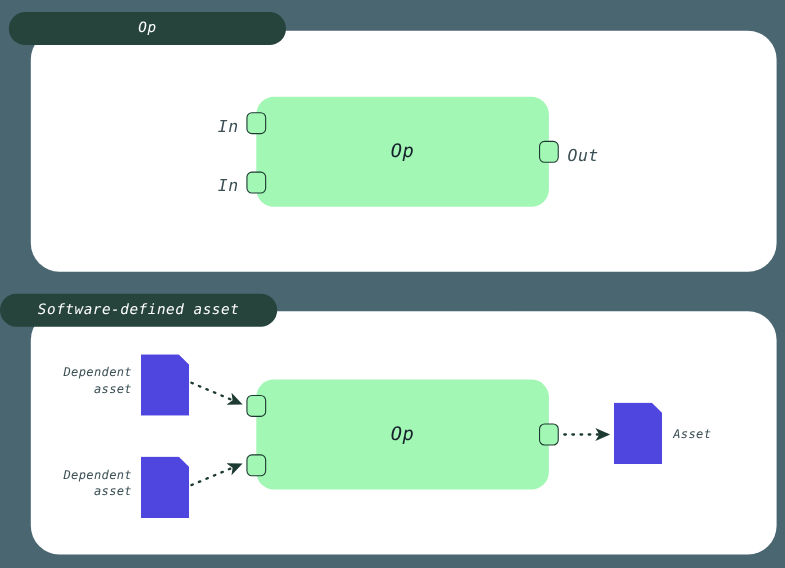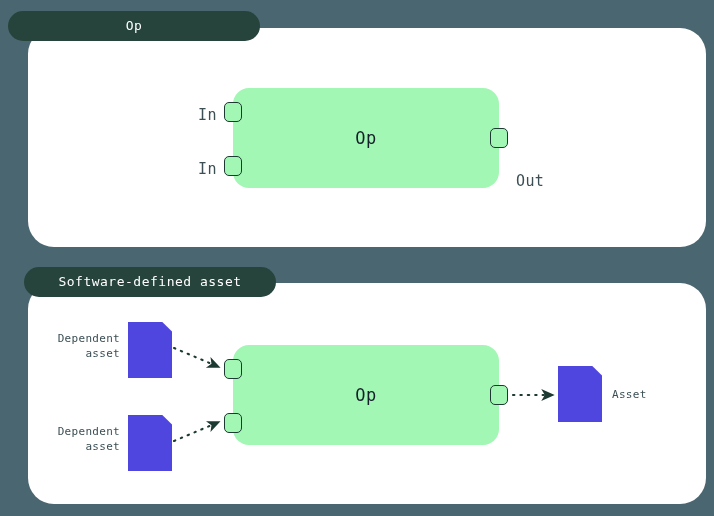--- a/index.html
+++ b/index.html
@@ -11,20 +11,21 @@
     height: 516px;
     background: #4a6670;
     font-family: "DejaVu Sans Mono", "Liberation Mono", monospace;
     overflow: hidden;
     position: relative;
   }
 
   .diagram-root {
     position: absolute;
     inset: 0;
+    font-style: italic;
   }
 
   
   .panel {
     position: absolute;
     background: #ffffff;
     border-radius: 26px;
   }
   #panel-op {
     left: 28px;
@@ -52,21 +53,21 @@
     letter-spacing: 0.5px;
     white-space: nowrap;
     z-index: 5;
   }
   #tab-op {
     left: 8px;
     top: 11px;
     width: 252px;
   }
   #tab-sda {
-    left: 24px;
+    left: 0;
     top: 267px;
     width: 252px;
   }
 
   
   .op-node {
     position: absolute;
     background: #a2f7b4;
     border-radius: 16px;
     color: #15202b;
@@ -111,21 +112,21 @@
   
   .port-label {
     position: absolute;
     font-size: 15px;
     color: #3b4f55;
     letter-spacing: 0.4px;
     white-space: nowrap;
   }
   #label-in-1 { left: 198px; top: 106px; text-align: right; }
   #label-in-2 { left: 198px; top: 160px; text-align: right; }
-  #label-out  { left: 516px; top: 132px; margin-top: 40px; }
+  #label-out  { left: 516px; top: 132px; }
 
   
   .asset-shape {
     position: absolute;
     width: 44px;
     height: 56px;
     background: #4f46e0;
     clip-path: polygon(0 0, 78% 0, 100% 17%, 100% 100%, 0 100%);
   }
   #asset-dep-1 { left: 128px; top: 322px; }

